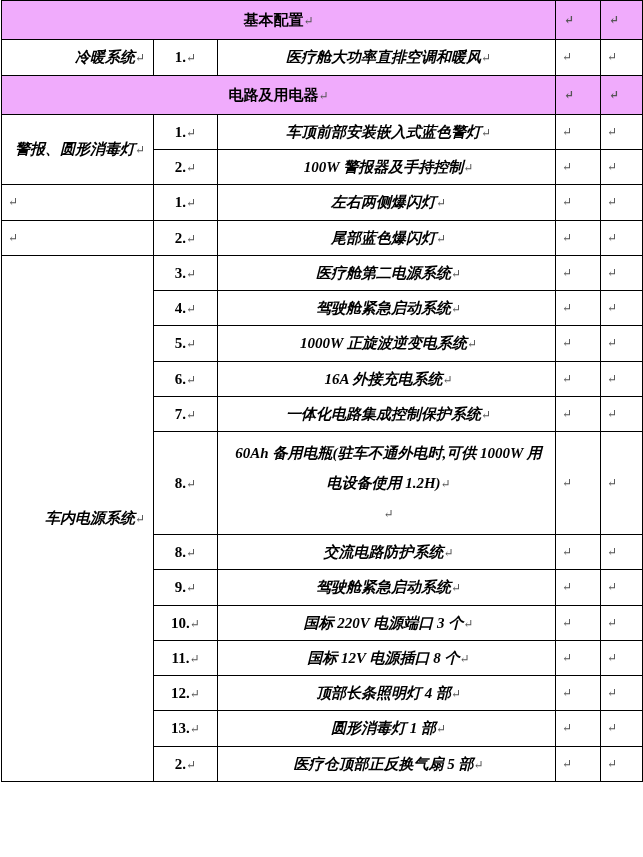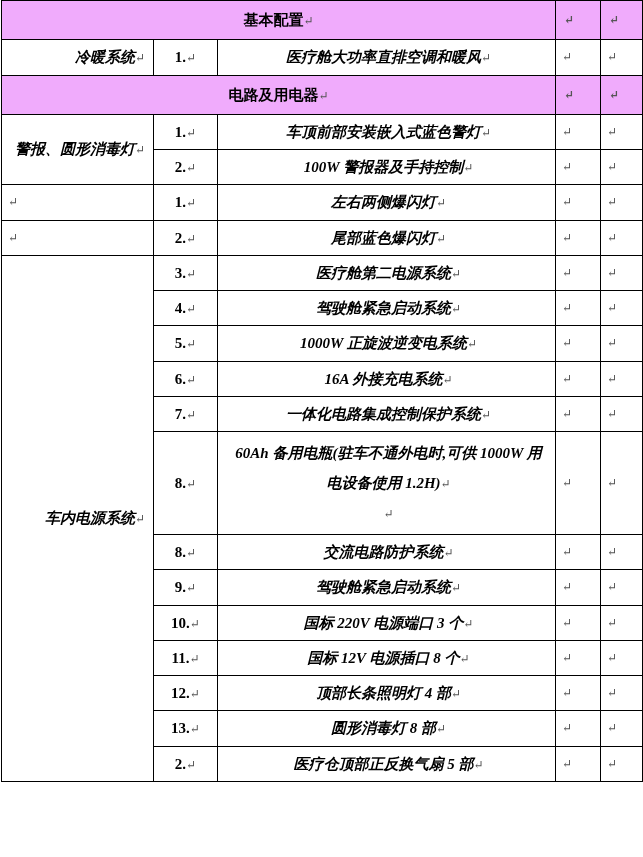--- a/index.html
+++ b/index.html
@@ -370,21 +370,21 @@
           </td>
         <td>
             <div class="cell-pad mark">↵</div>
           </td>
       </tr>
       <tr>
         <td class="num">
           <div class="cell-pad"><span>13.</span><span class="trail">↵</span></div>
         </td>
         <td class="desc">
-          <div class="cell-pad desc"><span>圆形消毒灯 8 部</span><span class="trail">↵</span></div>
+          <div class="cell-pad desc"><span>圆形消毒灯 1 部</span><span class="trail">↵</span></div>
         </td>
         <td>
             <div class="cell-pad mark">↵</div>
           </td>
         <td>
             <div class="cell-pad mark">↵</div>
           </td>
       </tr>
       <tr>
         <td class="num">

